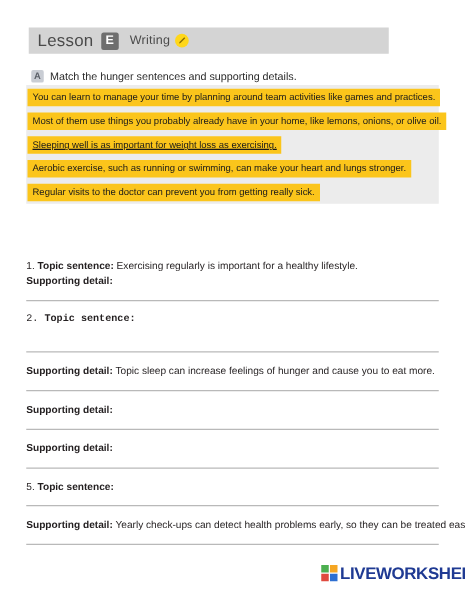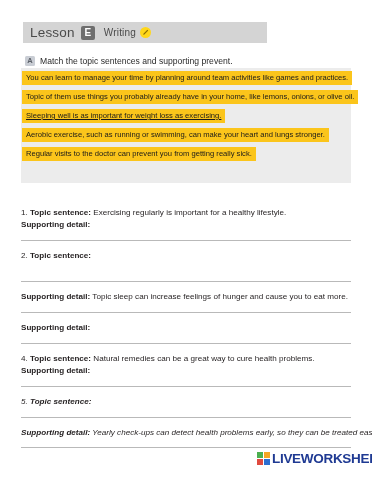--- a/index.html
+++ b/index.html
@@ -20,21 +20,21 @@
     position: absolute;
     inset: 0;
     background: #ffffff;
   }
 
   
   .lesson-bar {
     position: absolute;
     left: 23px;
     top: 22px;
-    width: 244px;
+    width: 288px;
     height: 21px;
     background: #d4d4d4;
     display: flex;
     align-items: center;
     padding-left: 7px;
     box-sizing: border-box;
   }
   .lesson-word {
     font-size: 13.5px;
     color: #4a4a4a;
@@ -105,21 +105,21 @@
     font-size: 8.6px;
     color: #2b2b2b;
   }
 
   
   .bank-panel {
     position: absolute;
     left: 21px;
     top: 68px;
     width: 330px;
-    height: 115px;
+    height: 95px;
     background: #ececec;
   }
   .hl {
     position: absolute;
     left: 1px;
     background: #fbc51b;
     color: #1a1a1a;
     font-size: 7.6px;
     line-height: 1;
     padding: 3px 4px 3.5px 4px;
@@ -157,24 +157,24 @@
   }
   .line b {
     font-weight: bold;
   }
   .blank-gap {
     height: 10px;
   }
 
   
   .item-1 { padding: 0 0 9px 0; }
-  .item-2 { padding: 9px 0 8px 0; }
+  .item-2 { padding: 9px 0 8px 0; font-family: Liberation Mono, monospace; }
   .item-3 { padding: 9px 0 9px 0; }
   .item-4 { padding: 9px 0 9px 0; }
-  .item-5 { padding: 9px 0 8px 0; font-style: italic; }
+  .item-5 { padding: 9px 0 8px 0; }
 
   
   .footer-logo {
     position: absolute;
     left: 257px;
     top: 452px;
     display: flex;
     align-items: center;
   }
   .logo-grid {
@@ -207,26 +207,26 @@
     <span class="pencil-icon">
       <span class="dot"></span>
       <svg width="7" height="7" viewBox="0 0 7 7">
         <path d="M5.4 0.8 L6.2 1.6 L2.4 5.4 L1.2 5.8 L1.6 4.6 Z" fill="#8a6d00"></path>
       </svg>
     </span>
   </div>
 
   <div class="instruction">
     <span class="a-badge">A</span>
-    <span class="instruction-text">Match the topic sentences and supporting prevent.</span>
+    <span class="instruction-text">Match the hunger sentences and supporting details.</span>
   </div>
 
   <div class="bank-panel">
     <div class="hl hl-0">You can learn to manage your time by planning around team activities like games and practices.</div>
-    <div class="hl hl-1">Topic of them use things you probably already have in your home, like lemons, onions, or olive oil.</div>
+    <div class="hl hl-1">Most of them use things you probably already have in your home, like lemons, onions, or olive oil.</div>
     <div class="hl hl-2">Sleeping well is as important for weight loss as exercising.</div>
     <div class="hl hl-3">Aerobic exercise, such as running or swimming, can make your heart and lungs stronger.</div>
     <div class="hl hl-4">Regular visits to the doctor can prevent you from getting really sick.</div>
   </div>
 
   <div class="items">
 
     <div class="item item-1">
       <div class="line">
         <span>1.</span>
@@ -260,25 +260,20 @@
 
     <div class="item item-3">
       <div class="line">
         <b>Supporting detail:</b>
         <span></span>
       </div>
     </div>
     <div class="rule"></div>
 
     <div class="item item-4">
-      <div class="line">
-        <span>4.</span>
-        <b>Topic sentence:</b>
-        <span>Natural remedies can be a great way to cure health problems.</span>
-      </div>
       <div class="line">
         <b>Supporting detail:</b>
         <span></span>
       </div>
     </div>
     <div class="rule"></div>
 
     <div class="item item-5">
       <div class="line">
         <span>5.</span>

